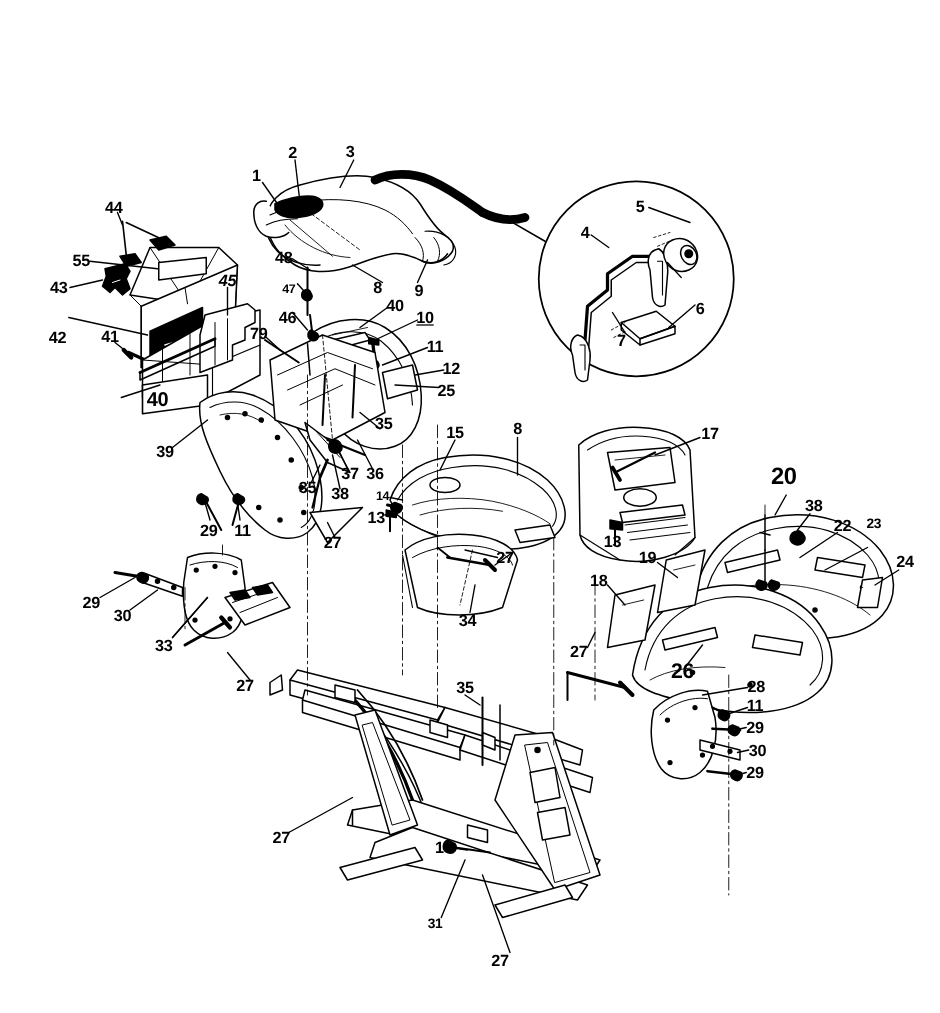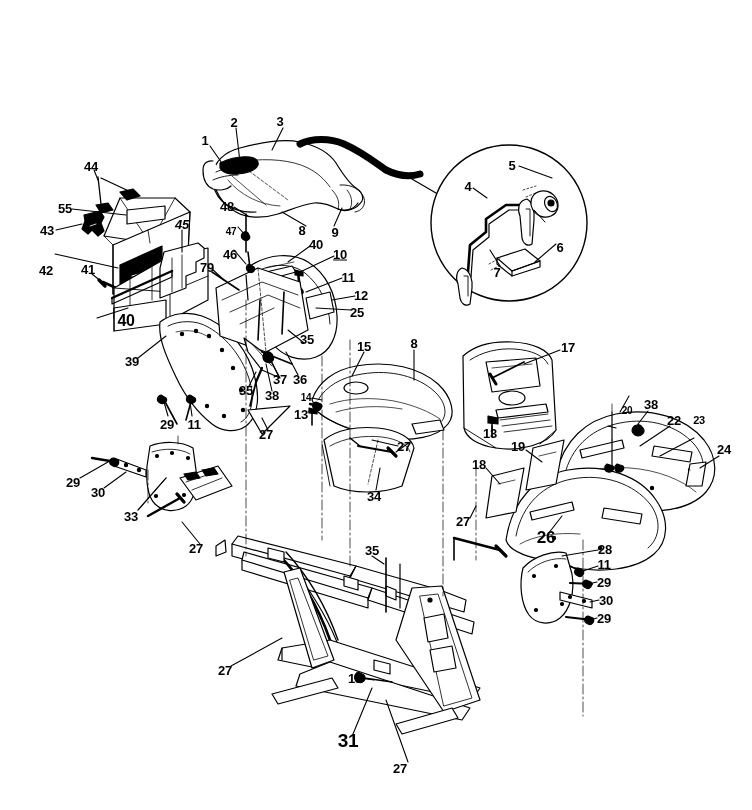--- a/index.html
+++ b/index.html
@@ -536,21 +536,21 @@
       <div class="callout" style="left: 340px; top: 254px; font-size: 13px; text-decoration: underline;">10</div>
       <div class="callout" style="left: 348px; top: 277px; font-size: 13px;">11</div>
       <div class="callout" style="left: 361px; top: 295px; font-size: 13px;">12</div>
       <div class="callout" style="left: 301px; top: 414px; font-size: 13px;">13</div>
       <div class="callout" style="left: 306px; top: 398px; font-size: 10px;">14</div>
       <div class="callout" style="left: 364px; top: 346px; font-size: 13px;">15</div>
       <div class="callout" style="left: 414px; top: 343px; font-size: 13px;">8</div>
       <div class="callout" style="left: 568px; top: 347px; font-size: 13px;">17</div>
       <div class="callout" style="left: 479px; top: 464px; font-size: 13px;">18</div>
       <div class="callout" style="left: 518px; top: 446px; font-size: 13px;">19</div>
-      <div class="callout" style="left: 627px; top: 411px; font-size: 10px;">20</div>
+      <div class="callout" style="left: 627px; top: 382px; font-size: 19px;">20</div>
       <div class="callout" style="left: 651px; top: 404px; font-size: 13px;">38</div>
       <div class="callout" style="left: 674px; top: 420px; font-size: 13px;">22</div>
       <div class="callout" style="left: 699px; top: 420px; font-size: 11px;">23</div>
       <div class="callout" style="left: 724px; top: 449px; font-size: 13px;">24</div>
       <div class="callout" style="left: 357px; top: 312px; font-size: 13px;">25</div>
       <div class="callout" style="left: 546px; top: 537px; font-size: 17px;">26</div>
       <div class="callout" style="left: 266px; top: 434px; font-size: 13px;">27</div>
       <div class="callout" style="left: 196px; top: 548px; font-size: 13px;">27</div>
       <div class="callout" style="left: 404px; top: 446px; font-size: 13px;">27</div>
       <div class="callout" style="left: 463px; top: 521px; font-size: 13px;">27</div>
@@ -558,21 +558,21 @@
       <div class="callout" style="left: 400px; top: 768px; font-size: 13px;">27</div>
       <div class="callout" style="left: 605px; top: 549px; font-size: 13px;">28</div>
       <div class="callout" style="left: 167px; top: 424px; font-size: 13px;">29</div>
       <div class="callout" style="left: 73px; top: 482px; font-size: 13px;">29</div>
       <div class="callout" style="left: 604px; top: 582px; font-size: 13px;">29</div>
       <div class="callout" style="left: 604px; top: 618px; font-size: 13px;">29</div>
       <div class="callout" style="left: 98px; top: 492px; font-size: 13px;">30</div>
       <div class="callout" style="left: 606px; top: 600px; font-size: 13px;">30</div>
       <div class="callout" style="left: 194px; top: 424px; font-size: 13px;">11</div>
       <div class="callout" style="left: 604px; top: 564px; font-size: 13px;">11</div>
-      <div class="callout" style="left: 348px; top: 740px; font-size: 19px;">31</div>
+      <div class="callout" style="left: 348px; top: 740px; font-size: 11px;">31</div>
       <div class="callout" style="left: 131px; top: 516px; font-size: 13px;">33</div>
       <div class="callout" style="left: 374px; top: 496px; font-size: 13px;">34</div>
       <div class="callout" style="left: 307px; top: 339px; font-size: 13px;">35</div>
       <div class="callout" style="left: 246px; top: 390px; font-size: 13px;">35</div>
       <div class="callout" style="left: 372px; top: 550px; font-size: 13px;">35</div>
       <div class="callout" style="left: 300px; top: 379px; font-size: 13px;">36</div>
       <div class="callout" style="left: 280px; top: 379px; font-size: 13px;">37</div>
       <div class="callout" style="left: 272px; top: 395px; font-size: 13px;">38</div>
       <div class="callout" style="left: 132px; top: 361px; font-size: 13px;">39</div>
       <div class="callout" style="left: 91px; top: 321px; font-size: 16px; margin-left: 35px;">40</div>

